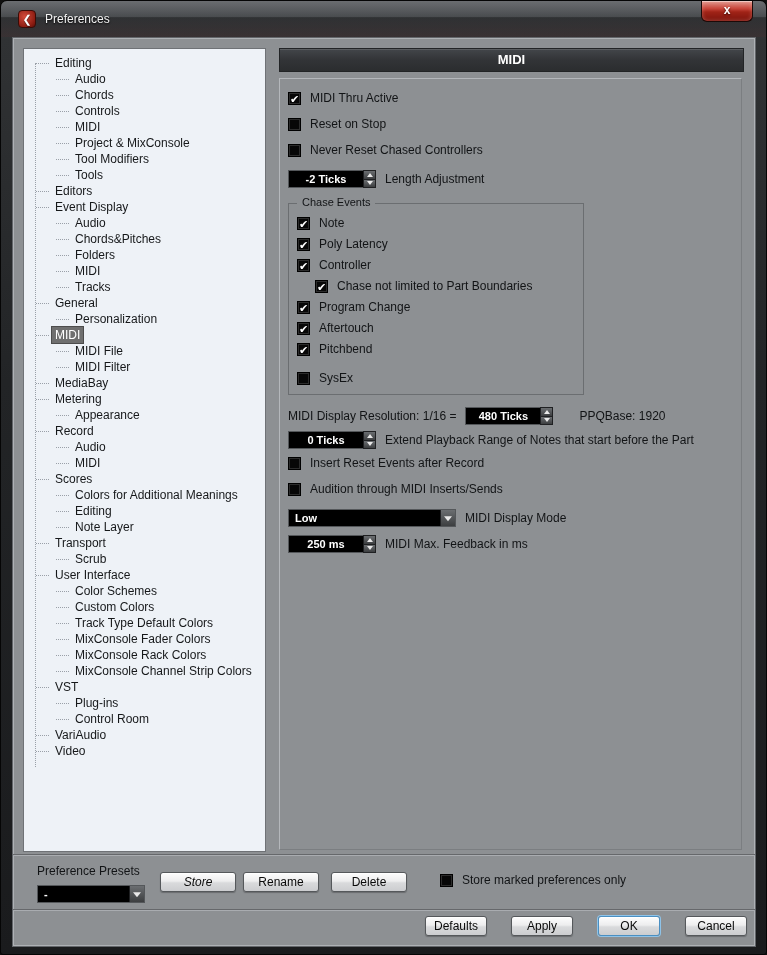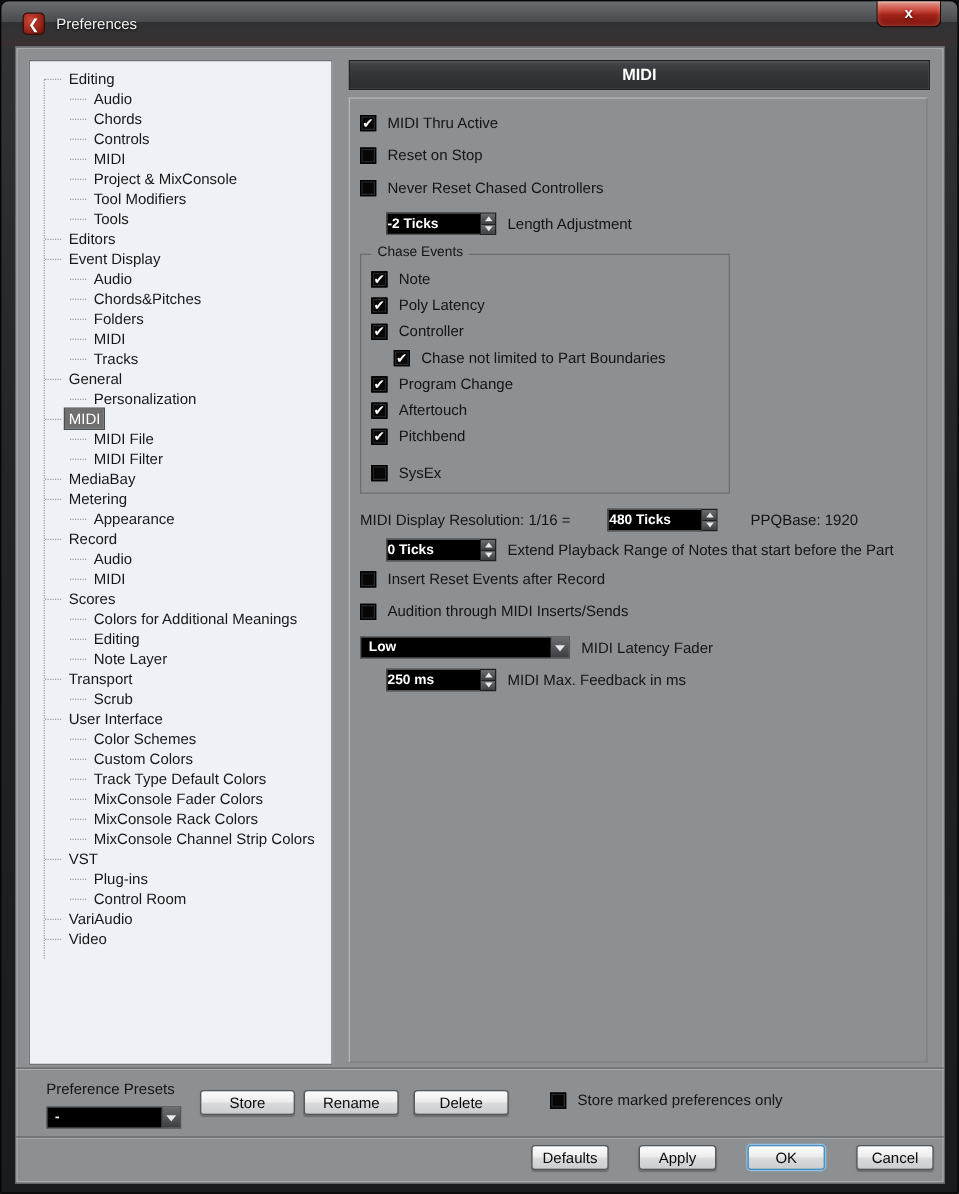--- a/index.html
+++ b/index.html
@@ -73,22 +73,22 @@
     width:13px; height:13px; background:#070707; border:1px solid #000;
     box-shadow:inset 0 0 0 1px #2c2c2c; flex:0 0 13px;
     color:#fff; font-size:11px; line-height:12px; text-align:center; cursor:pointer;
   }
   .checkbox .mark { display:none; font-weight:bold; }
   .checkbox.checked .mark { display:block; }
   .cbrow { height:14px; margin-bottom:12px; }
 
   .spinfield {
     height:18px; background:#000; border:1px solid #54575a; border-right:none;
-    color:#fff; font-size:11px; font-weight:bold; line-height:16px;
-    width:75px; cursor:text;margin-left:21px;
+    color:#fff; font-size:11px; font-weight:bold; text-align:center; line-height:16px;
+    width:75px; cursor:text;
   }
   .spinbtns { width:13px; height:18px; display:flex; flex-direction:column; border:1px solid #1f2022; }
   .spinbtn {
     flex:1; background:linear-gradient(#6b6e71, #3c3e40); position:relative; cursor:pointer;
   }
   .spinbtn + .spinbtn { border-top:1px solid #1f2022; }
   .spinbtn::after { content:""; position:absolute; left:50%; top:50%; transform:translate(-50%,-50%);
     border-left:3px solid transparent; border-right:3px solid transparent; }
   .spinbtn.up::after   { border-bottom:4px solid #e8e8e8; }
   .spinbtn.down::after { border-top:4px solid #e8e8e8; }
@@ -298,21 +298,21 @@
               </div>
               <div class="row cbrow">
                 <span class="checkbox"></span>
                 <span class="rowlabel">Audition through MIDI Inserts/Sends</span>
               </div>
               <div class="row ddrow">
                 <span class="dropdown">
                   <span class="ddtext">Low</span>
                   <span class="ddbtn"></span>
                 </span>
-                <span class="rowlabel">MIDI Latency Fader</span>
+                <span class="rowlabel">MIDI Display Mode</span>
               </div>
               <div class="row spinrow">
                 <span class="spinfield">250 ms</span>
                 <span class="spinbtns">
                   <span class="spinbtn up"></span>
                   <span class="spinbtn down"></span>
                 </span>
                 <span class="rowlabel">MIDI Max. Feedback in ms</span>
               </div>
             </div>
@@ -320,21 +320,21 @@
       </div>
     </div>
 
     <div class="presets-bar">
       <div class="pp-label">Preference Presets</div>
       <div class="dropdown pp-dd">
         <span class="ddtext">-</span>
         <span class="ddbtn"></span>
       </div>
       <div id="pp-buttons">
-          <div class="btn pp-btn" style="left: 147px;">Store</div>
+          <div class="btn pp-btn" style="left: 147px; font-style: italic;">Store</div>
           <div class="btn pp-btn" style="left: 230px;">Rename</div>
           <div class="btn pp-btn" style="left: 318px;">Delete</div>
         </div>
       <div class="row cbrow pp-cb-inner pp-cb">
           <span class="checkbox"></span>
           <span class="rowlabel">Store marked preferences only</span>
         </div>
     </div>
 
     <div class="footer">

